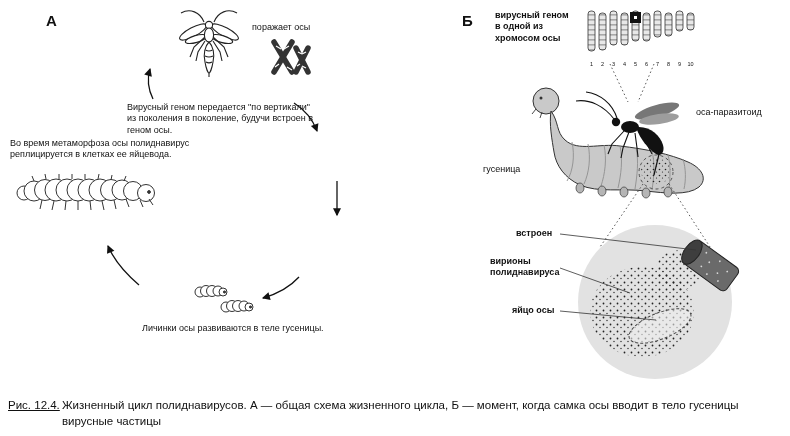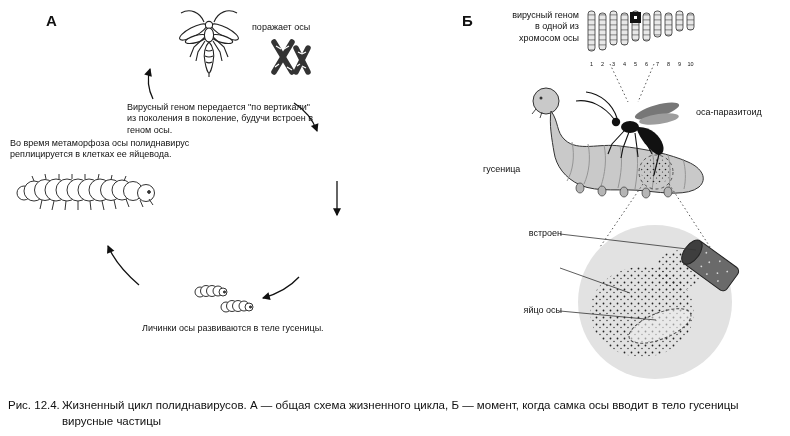--- a/index.html
+++ b/index.html
@@ -1,24 +1,24 @@
 <!DOCTYPE html>
 <html><head>
 <meta charset="utf-8">
 <style>
   html,body{margin:0;padding:0;background:#fff;}
   #page{position:relative;width:790px;height:436px;background:#fff;overflow:hidden;
         font-family:"Liberation Sans","DejaVu Sans",sans-serif;color:#111;}
   .abs{position:absolute;}
   .t{position:absolute;font-size:9px;line-height:1.25;color:#111;}
-  .tr{text-align:right;}
+  .tr{font-weight:bold;}
   .pl{white-space:pre-line;}
   .plabel{position:absolute;font-size:15px;font-weight:bold;color:#111;}
   .caption{position:absolute;left:8px;top:398px;width:772px;display:flex;font-size:11.5px;line-height:1.35;}
-  .caption .fig{flex:0 0 54px;}
+  .caption .fig{flex:0 0 54px;text-decoration:underline;}
   .caption .txt{flex:1;}
   svg{display:block;}
 </style>
 </head>
 <body>
 
 <div id="page">
 
   <div class="plabel" style="left:46px;top:12px">А</div>
 
@@ -255,20 +255,22 @@
       <path d="M189,184 L232,250" stroke-dasharray="1.5,2.6"></path>
     </g>
     <g stroke="#333" stroke-width="0.8" fill="none">
       <path d="M80,234 L216,250"></path>
       <path d="M80,268 L150,293"></path>
       <path d="M80,311 L176,320"></path>
     </g>
   </svg>
 
   <div class="t tr" style="left:516px;top:228px;width:46px">встроен</div>
+  <div class="t tr pl" style="left:490px;top:256px;width:72px">вирионы
+полиднавируса</div>
   <div class="t tr" style="left:512px;top:305px;width:50px">яйцо осы</div>
 
   <div class="caption">
     <span class="fig">Рис. 12.4.</span>
     <span class="txt">Жизненный цикл полиднавирусов. А — общая схема жизненного цикла, Б — момент, когда самка осы вводит в тело гусеницы вирусные частицы</span>
   </div>
 
 </div>
 
 </body></html>

